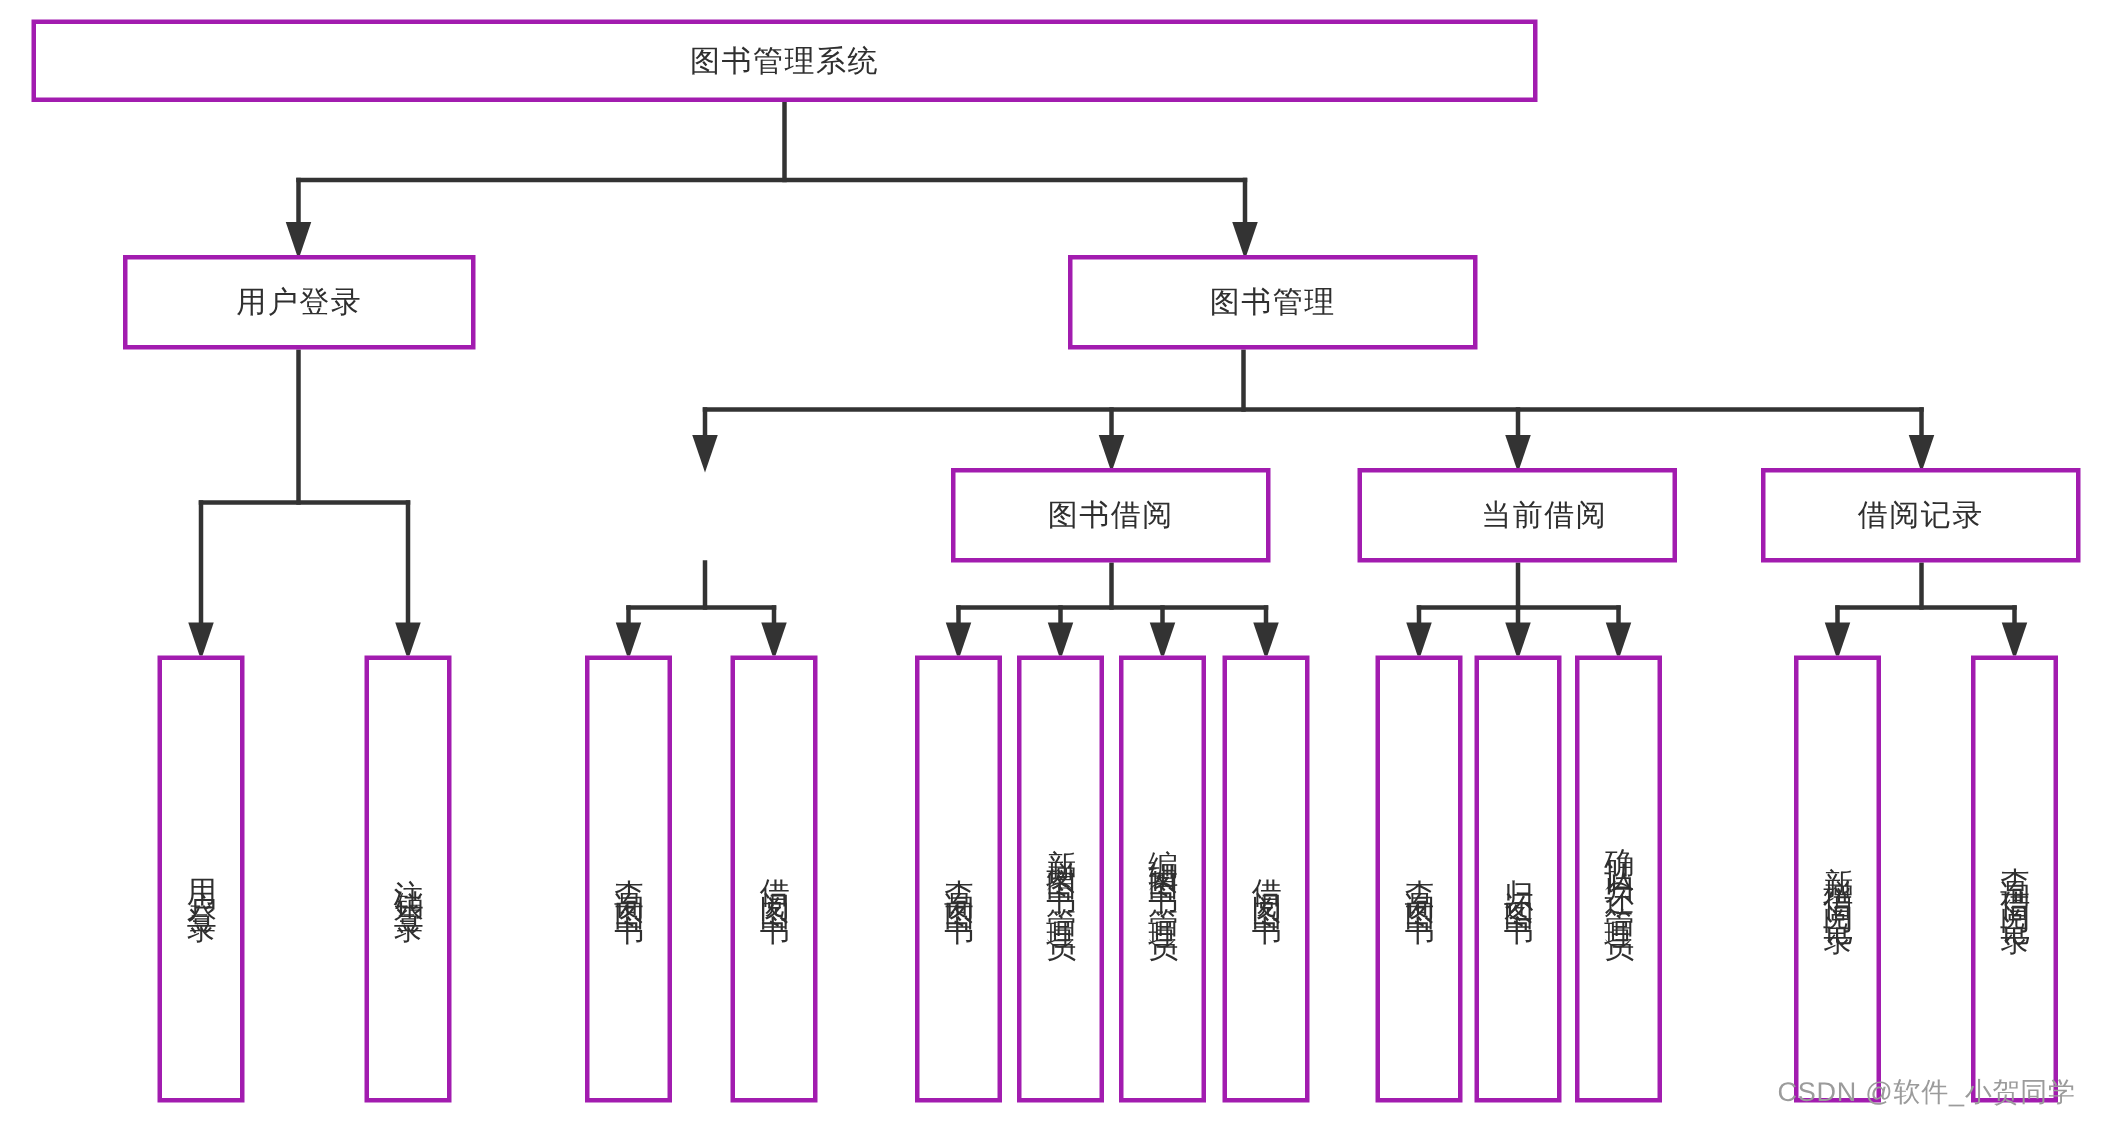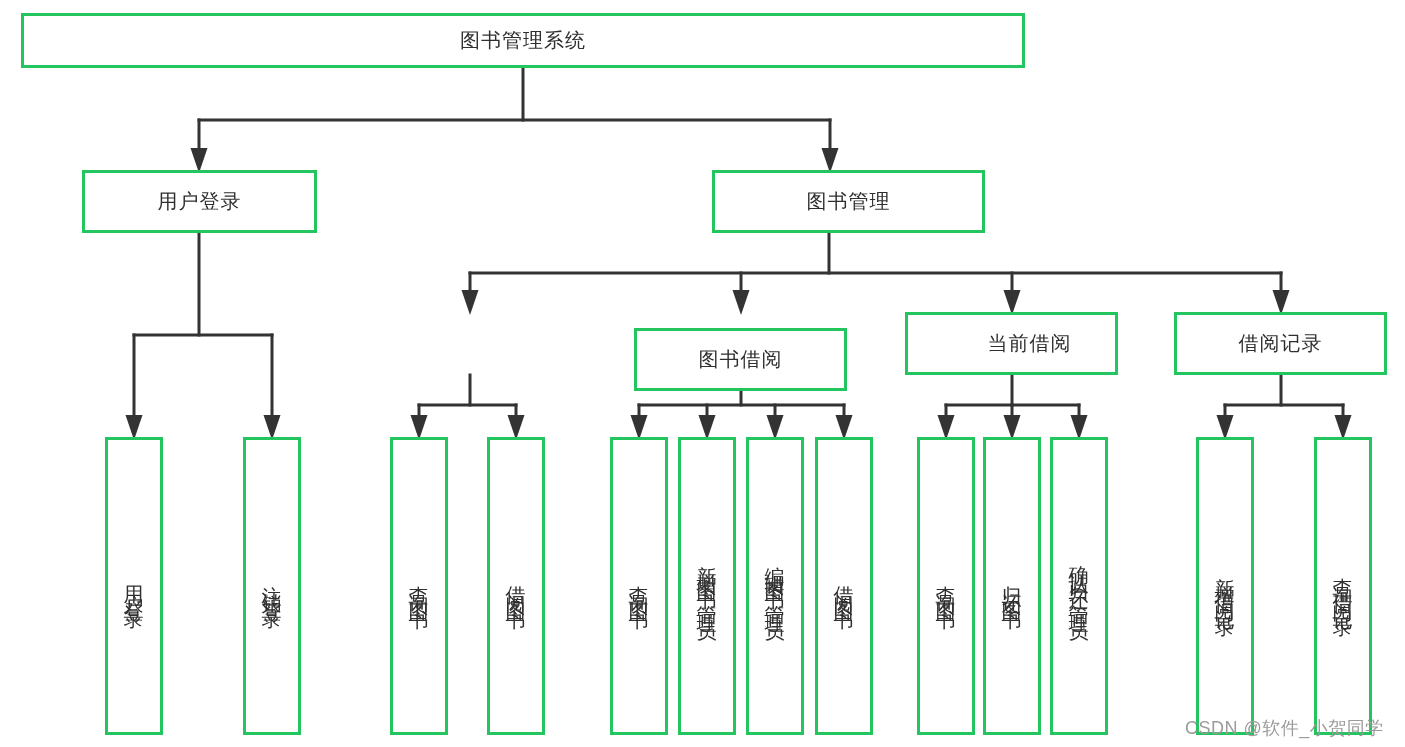--- a/index.html
+++ b/index.html
@@ -19,21 +19,21 @@
     position: absolute;
     left: 0;
     top: 0;
     width: 1405px;
     height: 747px;
     z-index: 1;
   }
   .node {
     position: absolute;
     box-sizing: border-box;
-    border: 3px solid #22c55e;
+    border: 3px solid #a21caf;
     background: #ffffff;
     color: #2f2f2f;
     display: flex;
     align-items: center;
     justify-content: center;
     z-index: 2;
   }
   .hbox {
     font-size: 20px;
     letter-spacing: 1px;
@@ -131,21 +131,21 @@
       <polygon points="1216.5,415 1233.5,415 1225,440"></polygon>
       <polygon points="1334.5,415 1351.5,415 1343,440"></polygon>
     </g>
   </svg>
 
   <div class="node hbox" style="left:21px; top:13px; width:1004px; height:55px;">图书管理系统</div>
 
   <div class="node hbox" style="left:82px; top:170px; width:235px; height:63px;">用户登录</div>
   <div class="node hbox" style="left:712px; top:170px; width:273px; height:63px;">图书管理</div>
 
-  <div class="node hbox" style="left:634px; top:328px; width:213px; height:63px;">图书借阅</div>
+  <div class="node hbox" style="left:634px; top:312px; width:213px; height:63px;">图书借阅</div>
   <div class="node hbox" style="left:905px; top:312px; width:213px; height:63px;padding-left:36px;">当前借阅</div>
   <div class="node hbox" style="left:1174px; top:312px; width:213px; height:63px;">借阅记录</div>
 
   <div class="node vbox" style="left:105px; top:437px; width:58px; height:298px;">用户登录</div>
   <div class="node vbox" style="left:243px; top:437px; width:58px; height:298px;">注销登录</div>
 
   <div class="node vbox" style="left:390px; top:437px; width:58px; height:298px;">查询图书</div>
   <div class="node vbox" style="left:487px; top:437px; width:58px; height:298px;">借阅图书</div>
 
   <div class="node vbox" style="left:610px; top:437px; width:58px; height:298px;">查询图书</div>

